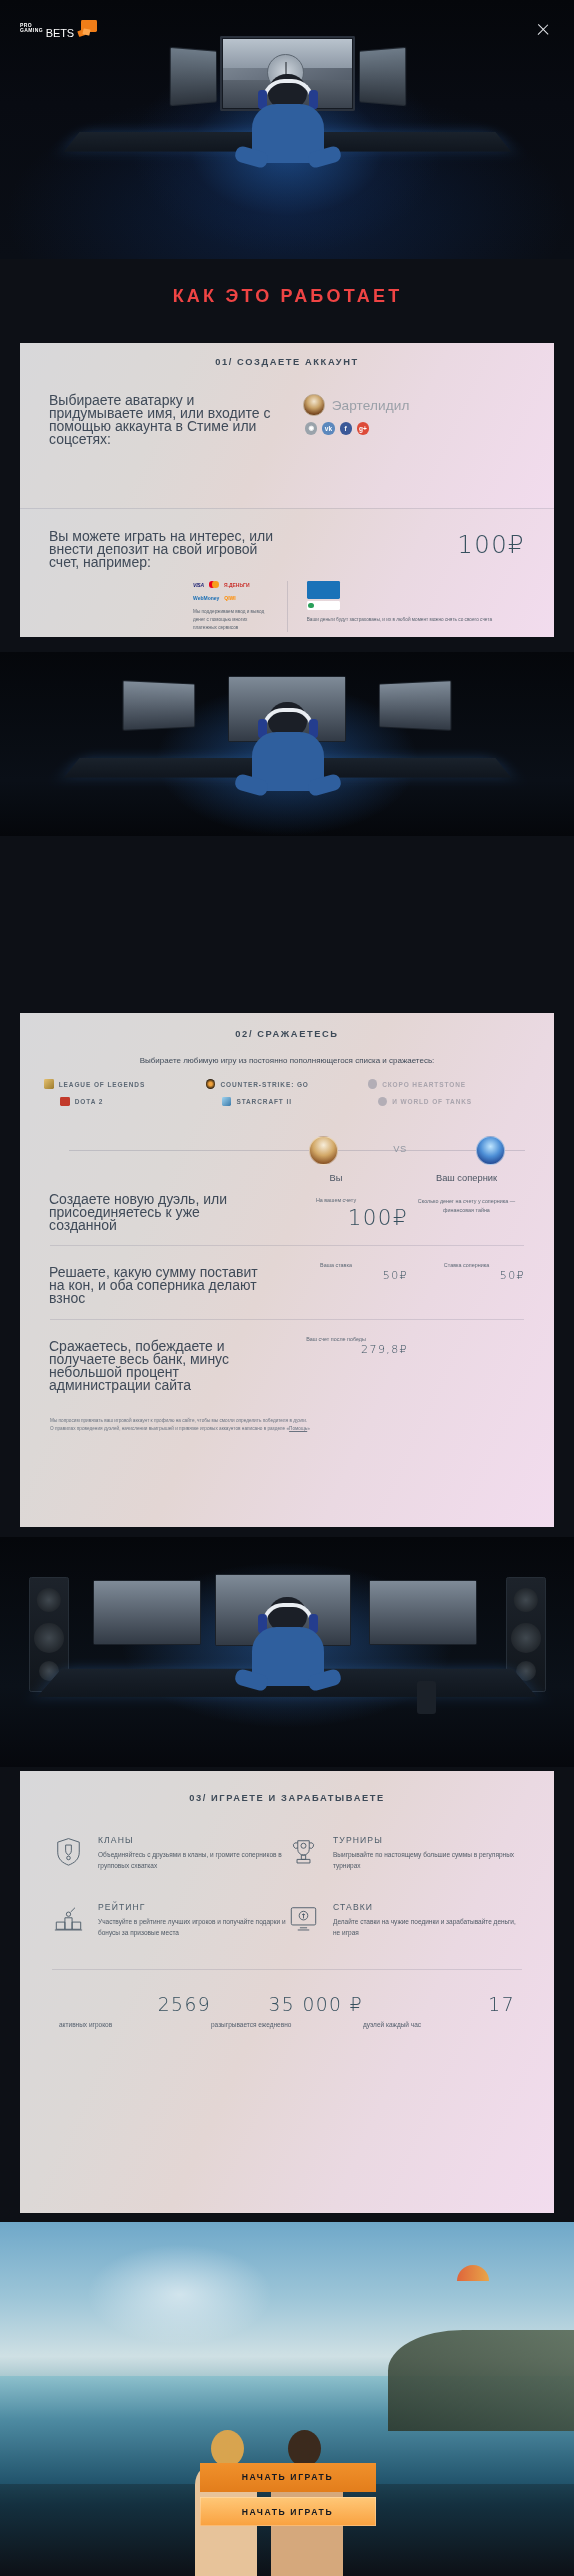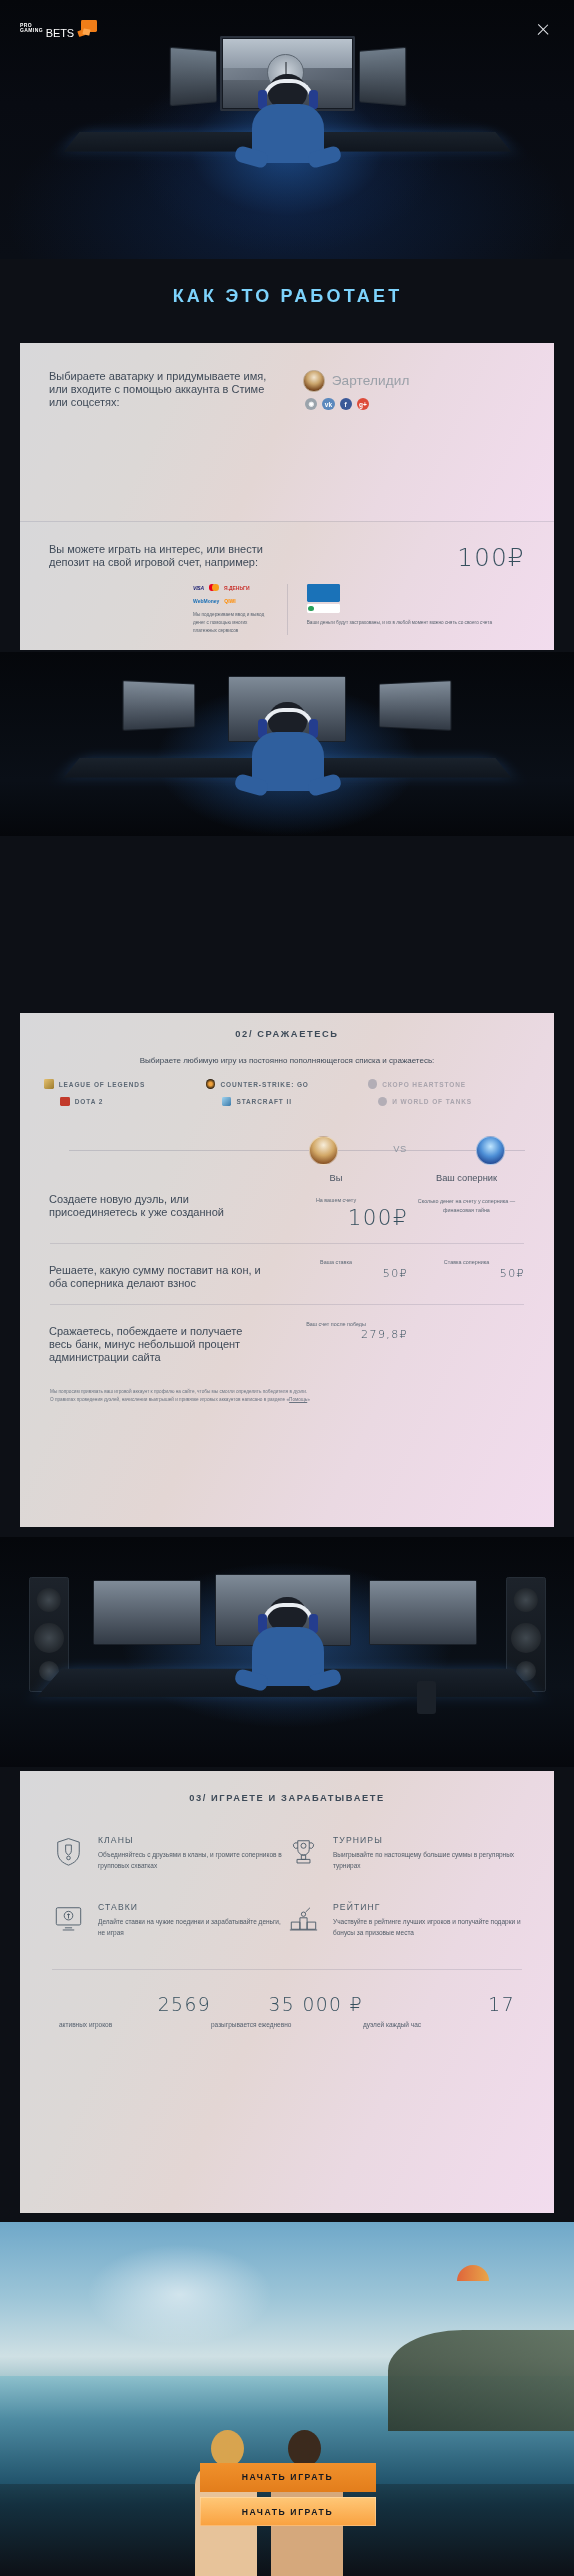--- a/index.html
+++ b/index.html
@@ -59,41 +59,41 @@
   .p-hphone:before, .p-hphone:after { content:""; position:absolute; top:7.2px; width:9.3px; height:18.7px; background:#243d8e; border-radius:3.6px; }
   .p-hphone:before { left:-8px; }
   .p-hphone:after { right:-8px; }
   .p-body { position:absolute; left:5.7px; top:30px; width:72px; height:59px; background:#2f5f9e; border-radius:24.4px 24.4px 5.7px 5.7px; }
   .p-arm { position:absolute; top:45px; width:33px; height:16px; background:#2f5f9e; border-radius:7.2px; }
   .p-arm.l { left:-17px; transform:rotate(16deg); }
   .p-arm.r { right:-17px; transform:rotate(-16deg); }
 
   .hero-title {
     position:absolute; left:0; top:286px; width:575px; text-align:center;
-    font-size:18px; font-weight:bold; letter-spacing:3.2px; color:#7dd3fc;
+    font-size:18px; font-weight:bold; letter-spacing:3.2px; color:#ef4444;
   }
 
   
   .panel {
     position:absolute; left:20px; width:534px;
     background:linear-gradient(115deg,#d8d8da 0%, #dcd8d6 28%, #e3d6d4 48%, #ead9e2 70%, #f2dcee 100%);
     color:#3b4654;
   }
   .sec-title {
     text-align:center; font-size:9.3px; font-weight:bold; letter-spacing:1.6px; color:#3d4a58;
   }
   .hr { height:0.7px; background:rgba(120,120,140,.22); }
 
-  .lead { font-size:11px; line-height:13px; color:#3f4a58; }
+  .lead { font-size:14px; line-height:13px; color:#3f4a58; }
   .tiny { font-size:4.7px; line-height:8px; color:#59636f; }
   .bignum { font-family:"DejaVu Sans", sans-serif; font-weight:300; color:#37505e; letter-spacing:1.4px;text-align:right; }
 
   
   #sec01 { top:343px; height:180px; }
-  #sec01b { top:521px; height:129px; }
+  #sec01b { top:508px; height:129px; }
   .s01-title { padding-top:14.4px; }
   .s01-row { display:flex; padding:0 29px; margin-top:27px; }
   .s01-left { width:237px; }
   .s01-right { flex:1; padding-left:17px; }
   .avatar-row { display:flex; align-items:center; gap:7.2px; }
   .avatar {
     width:21.5px; height:21.5px; border-radius:50%;
     background:radial-gradient(circle at 50% 32%, #f2e5cf 0%, #c9a36a 40%, #7a4a22 75%, #3d2411 100%);
     border:0.7px solid #b9a58c;
   }
@@ -253,20 +253,21 @@
           <div class="card2"></div>
       </div>
     </div>
 
     <div class="close-btn"></div>
   </div>
 
   <div class="hero-title">КАК ЭТО РАБОТАЕТ</div>
 
   <div class="panel" id="sec01">
+    <div class="sec-title s01-title">01/ СОЗДАЕТЕ АККАУНТ</div>
     <div class="s01-row">
       <div class="s01-left">
         <div class="lead">Выбираете аватарку и придумываете имя, или входите с помощью аккаунта в Стиме или соцсетях:</div>
       </div>
       <div class="s01-right">
         <div class="avatar-row">
           <div class="avatar"></div>
           <div class="uname">Эартелидил</div>
         </div>
         <div class="soc-row">
@@ -486,41 +487,41 @@
           </svg>
         </div>
         <div>
           <div class="fttl">ТУРНИРЫ</div>
           <div class="ftxt">Выигрывайте по настоящему большие суммы в регулярных турнирах</div>
         </div>
       </div>
       <div class="feat">
         <div class="ficon">
           <svg viewBox="0 0 46 46" width="33" height="33" fill="none" stroke="currentColor" stroke-width="1.3">
+            <path d="M18 22h10v16H18zM6 28h12v10H6zM28 28h12v10H28zM4 39h38"></path>
+            <circle cx="23" cy="17" r="3"></circle>
+              <path d="M26 14l6-6"></path>
+          </svg>
+        </div>
+        <div>
+          <div class="fttl">РЕЙТИНГ</div>
+          <div class="ftxt">Участвуйте в рейтинге лучших игроков и получайте подарки и бонусы за призовые места</div>
+        </div>
+      </div>
+      <div class="feat">
+        <div class="ficon">
+          <svg viewBox="0 0 46 46" width="33" height="33" fill="none" stroke="currentColor" stroke-width="1.3">
             <rect x="6" y="8" width="34" height="24" rx="2"></rect>
               <circle cx="23" cy="19" r="6"></circle>
             <path d="M23 16v7M21 17.5h4M18 36h10M15 39h16"></path>
           </svg>
         </div>
         <div>
           <div class="fttl">СТАВКИ</div>
           <div class="ftxt">Делайте ставки на чужие поединки и зарабатывайте деньги, не играя</div>
-        </div>
-      </div>
-      <div class="feat">
-        <div class="ficon">
-          <svg viewBox="0 0 46 46" width="33" height="33" fill="none" stroke="currentColor" stroke-width="1.3">
-            <path d="M18 22h10v16H18zM6 28h12v10H6zM28 28h12v10H28zM4 39h38"></path>
-            <circle cx="23" cy="17" r="3"></circle>
-              <path d="M26 14l6-6"></path>
-          </svg>
-        </div>
-        <div>
-          <div class="fttl">РЕЙТИНГ</div>
-          <div class="ftxt">Участвуйте в рейтинге лучших игроков и получайте подарки и бонусы за призовые места</div>
         </div>
       </div>
     </div>
 
     <div class="hr" style="margin:0 32px 24.4px;"></div>
 
     <div class="statsrow">
       <div class="stat">
         <div class="v bignum">2569</div>
         <div class="l">активных игроков</div>

